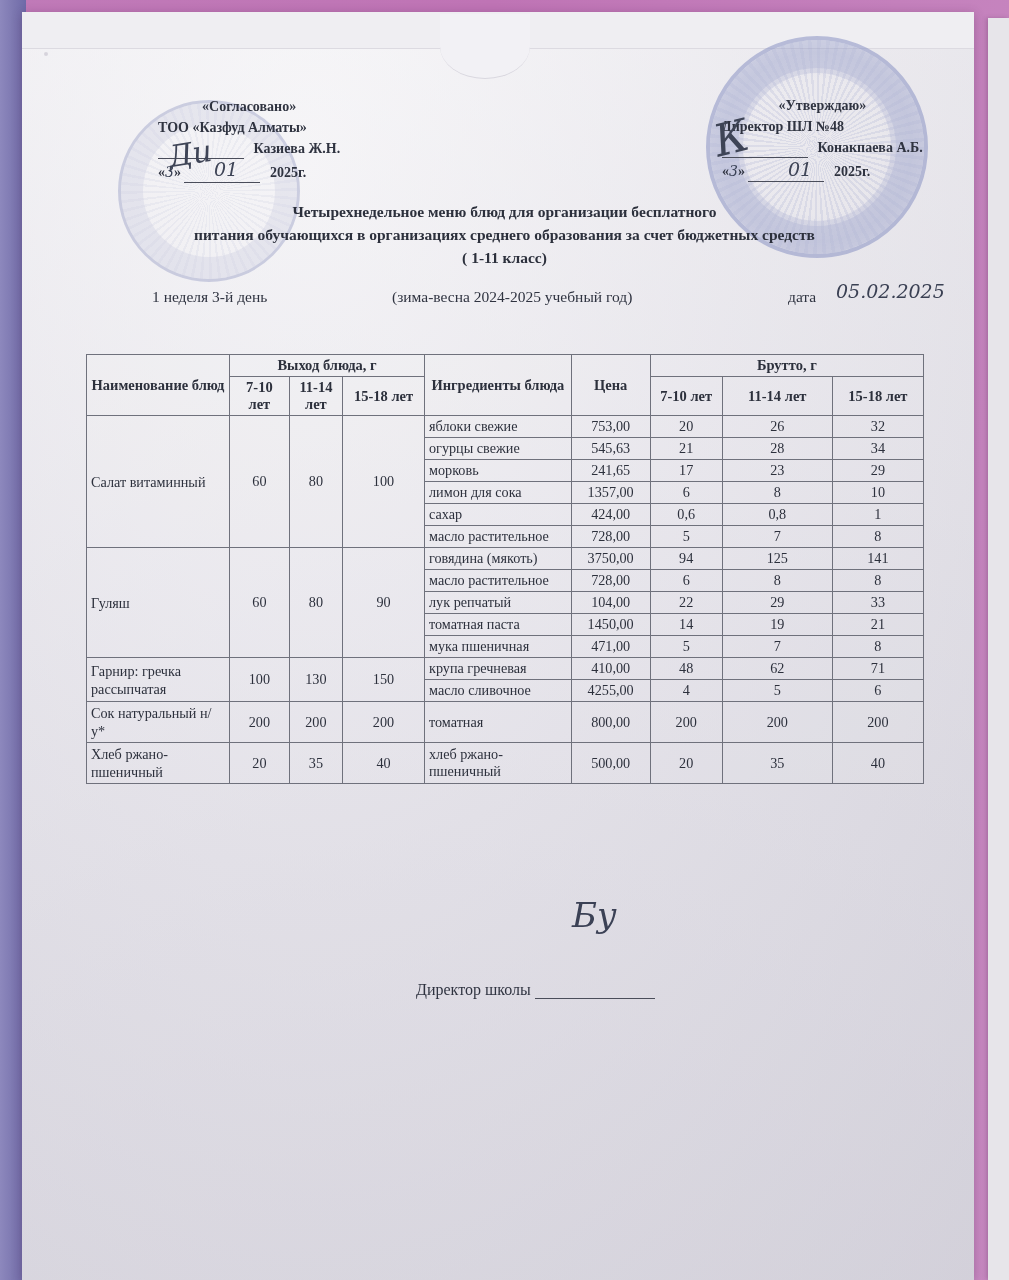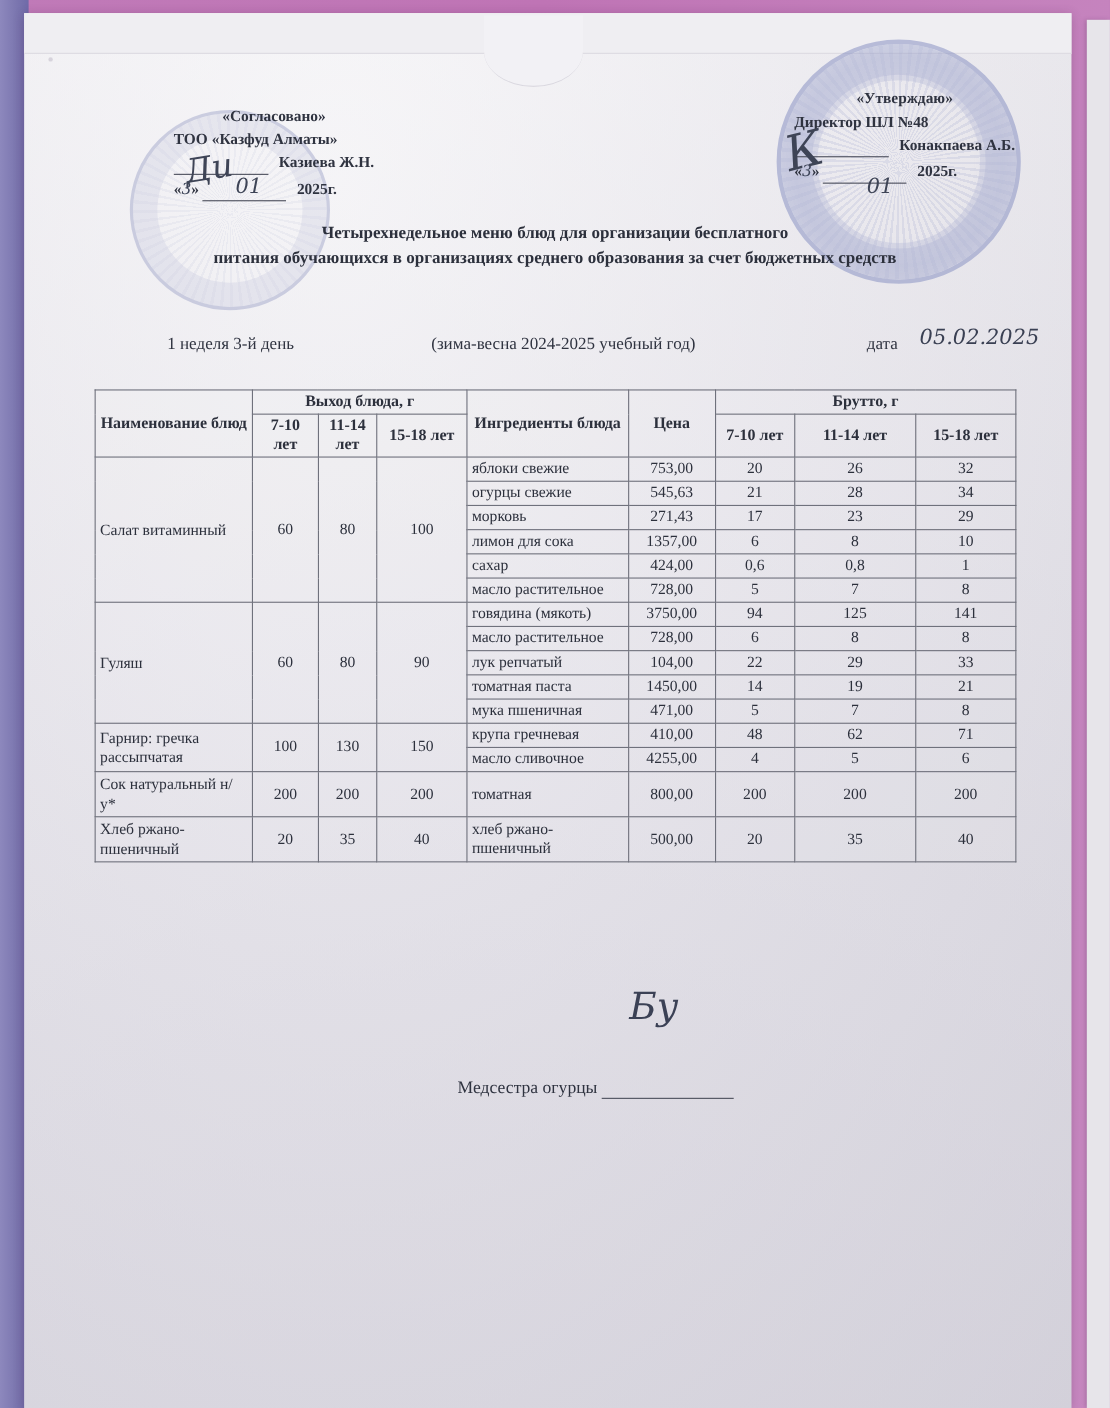--- a/index.html
+++ b/index.html
@@ -96,21 +96,21 @@
 
   .approve-block {
     position: absolute;
     color: #2f3340;
     font-weight: bold;
     font-size: 14px;
     line-height: 21px;
     white-space: nowrap;
   }
   .approve-left  { left: 158px; top: 96px; }
-  .approve-right { left: 722px; top: 80px; }
+  .approve-right { left: 722px; top: 95px; }
   .approve-block .center { text-align: center; }
   .sig-row { position: relative; height: 24px; }
   .sig-line {
     display: inline-block;
     border-bottom: 1.4px solid #4a4d5a;
     width: 86px;
     vertical-align: bottom;
     margin-right: 6px;
     height: 17px;
   }
@@ -135,21 +135,21 @@
     text-align: center;
     font-weight: bold;
     font-size: 15.5px;
     line-height: 23px;
     color: #2c303c;
   }
   .title .l2 { display:block; }
 
   .subline {
     position: absolute;
-    top: 304px; left: 0; width: 850px;
+    top: 288px; left: 0; width: 850px;
     height: 24px;
     color: #2f3340;
     font-size: 15.5px;
   }
   .subline .week   { position:absolute; left: 152px; top: 0; }
   .subline .season { position:absolute; left: 392px; top: 0; }
   .subline .datelb { position:absolute; left: 788px; top: 0; }
   .subline .dateval {
     position:absolute; left: 836px; top: -8px;
     font-family: "DejaVu Serif", serif;
@@ -275,20 +275,21 @@
         <span class="sig-line mid"></span>
         <span>2025г.</span>
       </div>
     </div>
     <div class="scribble" style="left:714px;top:112px;font-size:44px;transform:rotate(-14deg);">К</div>
     <div class="scribble" style="left:788px;top:158px;font-size:19px;">01</div>
 
     <div class="title">
       <span class="l2">Четырехнедельное меню блюд для организации бесплатного</span>
       <span class="l2">питания обучающихся в организациях среднего образования за счет бюджетных средств</span>
+      <span class="l2">( 1-11 класс)</span>
     </div>
 
     <div class="subline">
       <span class="week">1 неделя 3-й день</span>
       <span class="season">(зима-весна 2024-2025 учебный год)</span>
       <span class="datelb">дата</span>
       <span class="dateval">05.02.2025</span>
     </div>
 
     <table class="menu">
@@ -323,21 +324,21 @@
           </tr>
           <tr>
             <td class="ing">огурцы свежие</td>
             <td class="price">545,63</td>
             <td class="br">21</td>
             <td class="br">28</td>
             <td class="br">34</td>
           </tr>
           <tr>
             <td class="ing">морковь</td>
-            <td class="price">271,43</td>
+            <td class="price">241,65</td>
             <td class="br">17</td>
             <td class="br">23</td>
             <td class="br">29</td>
           </tr>
           <tr>
             <td class="ing">лимон для сока</td>
             <td class="price">1357,00</td>
             <td class="br">6</td>
             <td class="br">8</td>
             <td class="br">10</td>
@@ -432,18 +433,18 @@
             <td class="ing">хлеб ржано-пшеничный</td>
             <td class="price">500,00</td>
             <td class="br">20</td>
             <td class="br">35</td>
             <td class="br">40</td>
           </tr>
         </tbody>
     </table>
 
     <div class="footer">
-      <span>Медсестра огурцы</span><span class="fline"></span>
+      <span>Директор школы</span><span class="fline"></span>
     </div>
     <div class="footer-sig">Бу</div>
 
   </div>
 </div>
 
 </body></html>

